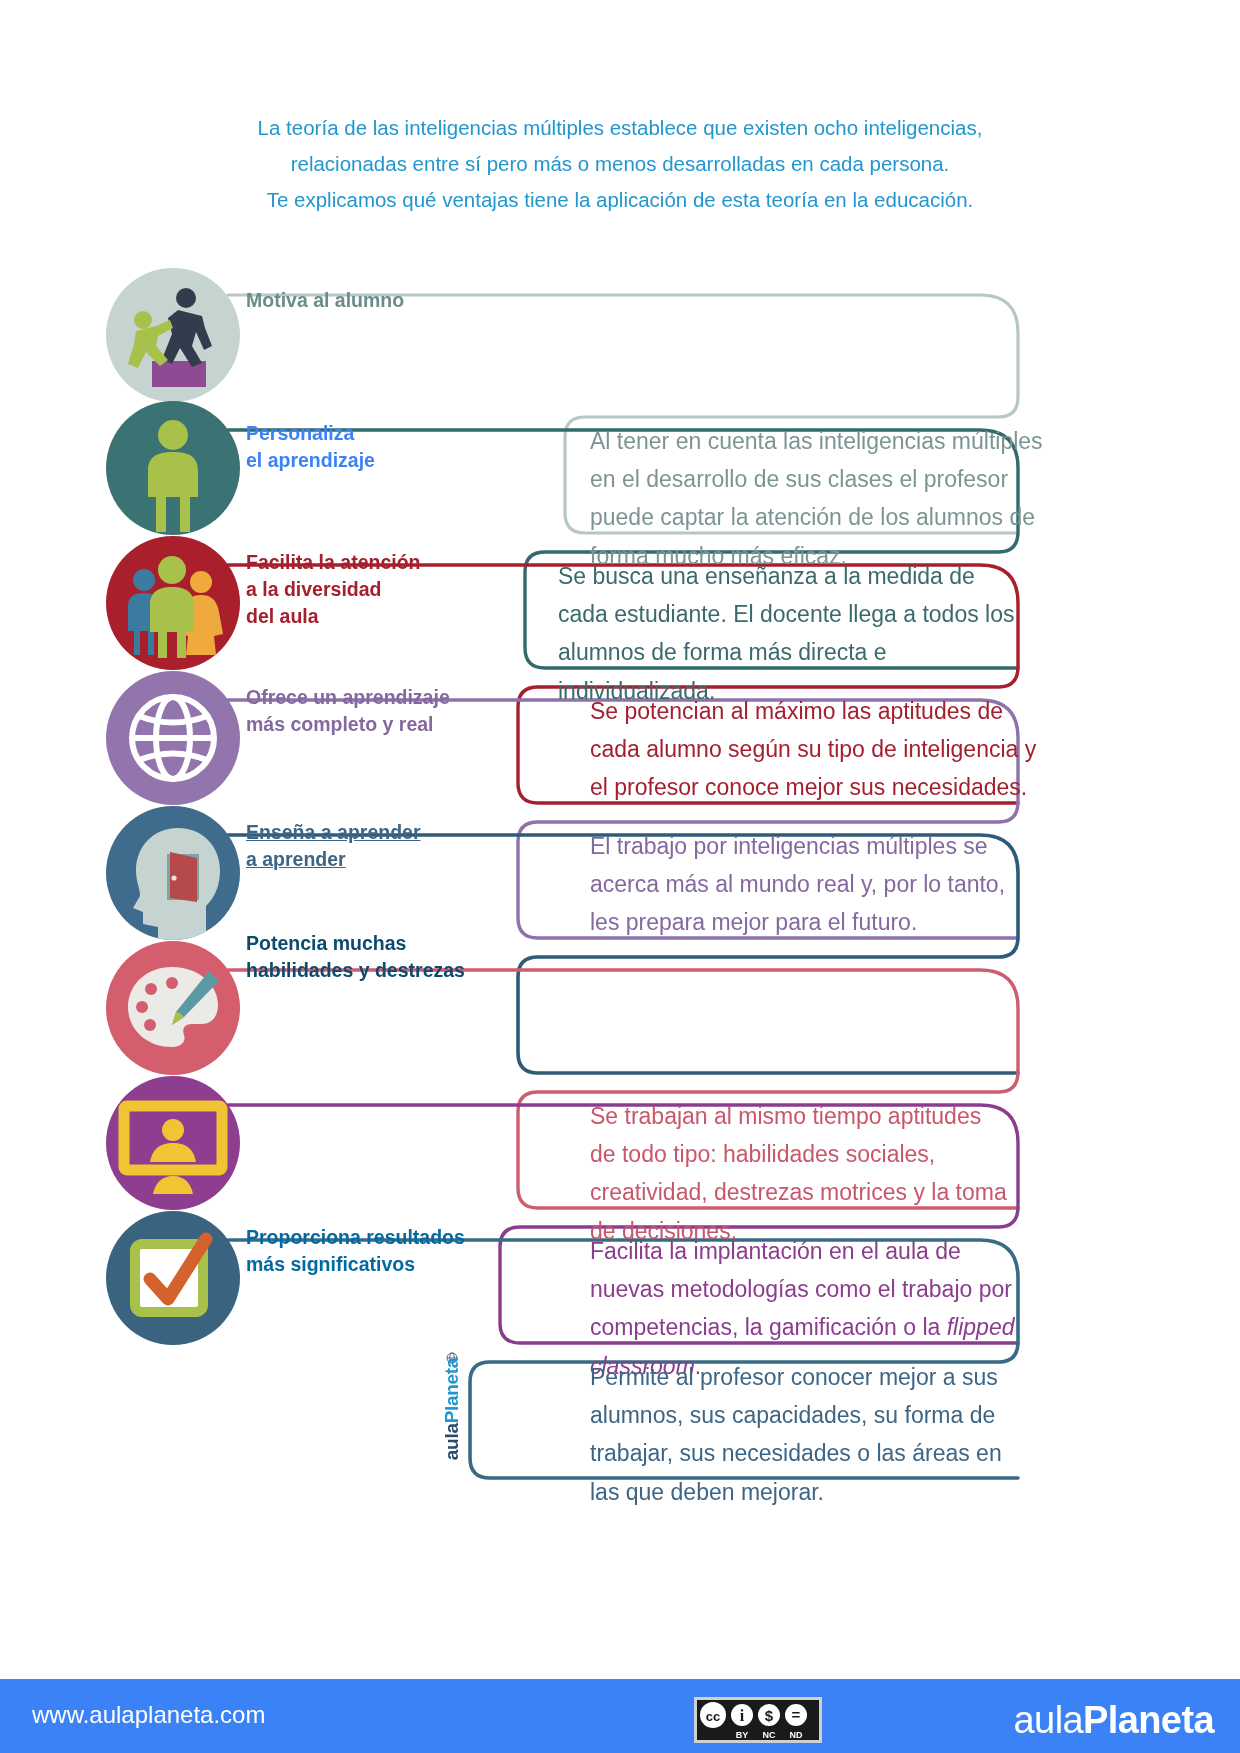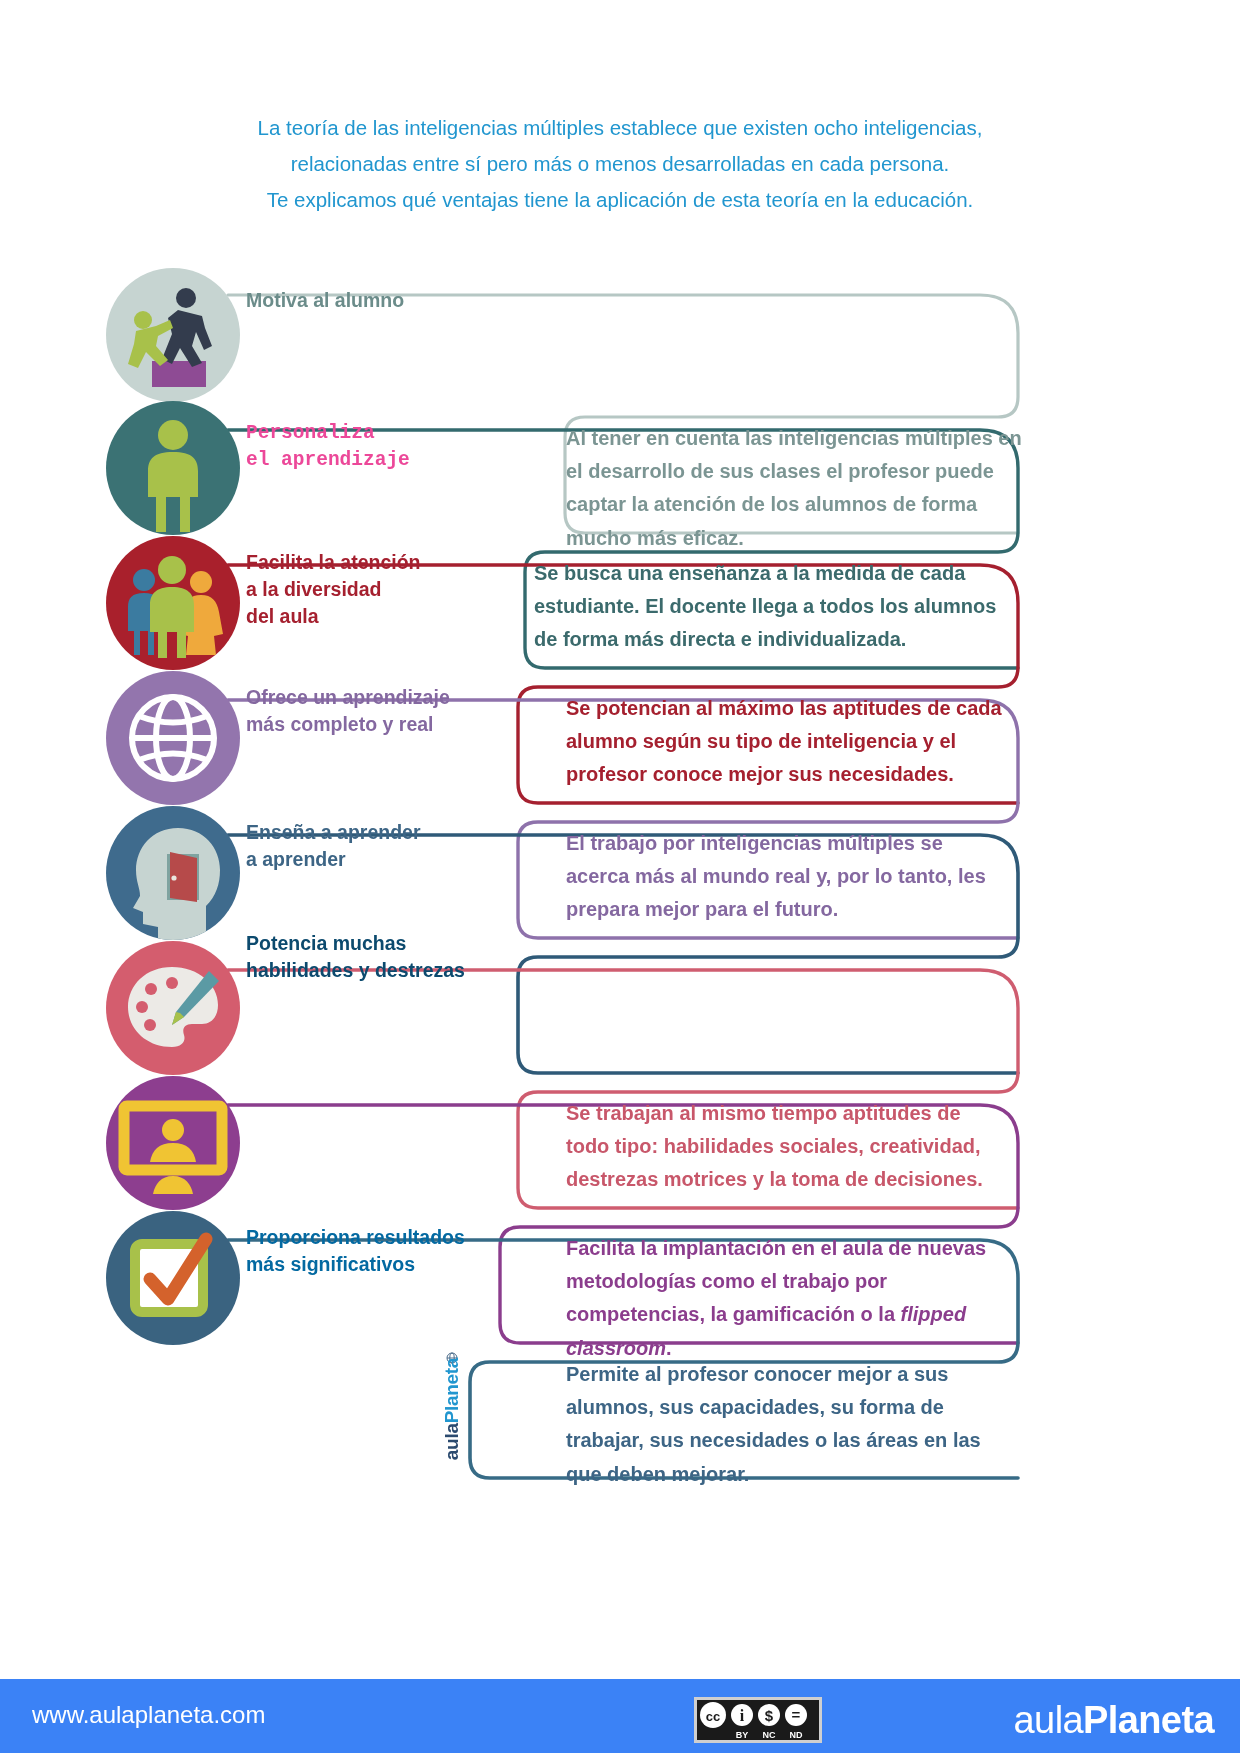--- a/index.html
+++ b/index.html
@@ -63,24 +63,25 @@
     position: absolute;
     font-size: 19.5px;
     font-weight: 700;
     line-height: 1.38;
     white-space: pre-line;
   }
 
   
   .body-text {
     position: absolute;
-    font-size: 20px;
+    font-size: 23px;
     line-height: 1.66;
-    font-weight: 700;
+    font-weight: 400;
     width: 470px;
+    margin-left: 24px;
   }
   .body-text i { font-style: italic; }
 
   
   .vmark {
     position: absolute;
     left: 432px; top: 1352px;
     width: 40px; height: 140px;
   }
   .vmark-text {
@@ -180,21 +181,21 @@
     </svg>
   </div>
   <div class="node-label" style="left:246px; top:287px; color:#6b8c8a;">Motiva al alumno</div>
 
   <div class="node" style="left:106px; top:401px; background:#3b7274;">
     <svg viewBox="0 0 134 134">
       <circle cx="67" cy="34" r="15" fill="#a8c14a"></circle>
       <path d="M67 51 C48 51 42 58 42 70 L42 96 L50 96 L50 131 L60 131 L60 96 L74 96 L74 131 L84 131 L84 96 L92 96 L92 70 C92 58 86 51 67 51 Z" fill="#a8c14a"></path>
     </svg>
   </div>
-  <div class="node-label" style="left:246px; top:420px; color:#ec4899;font-family:Liberation Mono, monospace;">Personaliza
+  <div class="node-label" style="left:246px; top:420px; color:#3b82f6;">Personaliza
 el aprendizaje</div>
 
   <div class="node" style="left:106px; top:536px; background:#a9202c;">
     <svg viewBox="0 0 134 134">
       <circle cx="38" cy="44" r="11" fill="#3b7ba0"></circle>
       <path d="M38 57 C26 57 22 62 22 71 L22 95 L28 95 L28 119 L34 119 L34 95 L42 95 L42 119 L48 119 L48 95 L54 95 L54 71 C54 62 50 57 38 57 Z" fill="#3b7ba0"></path>
       <circle cx="95" cy="46" r="11" fill="#efa93c"></circle>
       <path d="M95 59 C84 59 79 65 77 76 L73 98 L82 100 L80 119 L110 119 L108 100 L117 98 L113 76 C111 65 106 59 95 59 Z" fill="#efa93c"></path>
       <circle cx="66" cy="34" r="14" fill="#a8c14a"></circle>
       <path d="M66 51 C50 51 44 58 44 69 L44 96 L52 96 L52 122 L61 122 L61 96 L71 96 L71 122 L80 122 L80 96 L88 96 L88 69 C88 58 82 51 66 51 Z" fill="#a8c14a"></path>
@@ -219,21 +220,21 @@
 más completo y real</div>
 
   <div class="node" style="left:106px; top:806px; background:#3f6b8d;">
     <svg viewBox="0 0 134 134">
       <path d="M72 22 C46 22 30 42 30 64 C30 76 34 82 34 90 L27 102 L37 106 L37 118 L52 121 L52 134 L100 134 L100 100 C110 90 114 78 114 64 C114 42 98 22 72 22 Z" fill="#c6d4d1"></path>
       <rect x="61" y="48" width="32" height="46" fill="#7fa3a0"></rect>
       <path d="M64 46 L91 52 L91 96 L64 92 Z" fill="#b64a4a"></path>
       <circle cx="68" cy="72" r="2.6" fill="#e9e5de"></circle>
     </svg>
   </div>
-  <div class="node-label" style="left:246px; top:819px; color:#3d6585;">Enseña a aprender
+  <div class="node-label" style="left:246px; top:819px; color:#3d6585;text-decoration:underline;">Enseña a aprender
 a aprender</div>
 
   <div class="node" style="left:106px; top:941px; background:#d45d6e;">
     <svg viewBox="0 0 134 134">
       <path d="M66 26 C40 26 22 44 22 66 C22 88 40 106 66 106 C76 106 80 100 78 94 C76 88 78 83 86 83 L96 83 C106 83 112 75 112 64 C112 43 92 26 66 26 Z" fill="#eceae6"></path>
       <circle cx="45" cy="48" r="6" fill="#d45d6e"></circle>
       <circle cx="36" cy="66" r="6" fill="#d45d6e"></circle>
       <circle cx="44" cy="84" r="6" fill="#d45d6e"></circle>
       <circle cx="66" cy="42" r="6" fill="#d45d6e"></circle>
       <path d="M103 30 L113 40 L78 76 L66 84 L70 71 Z" fill="#5b9aa4"></path>

